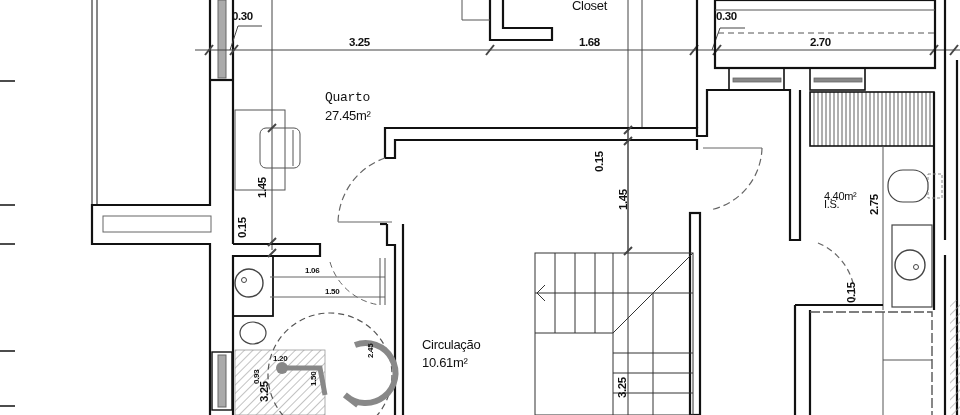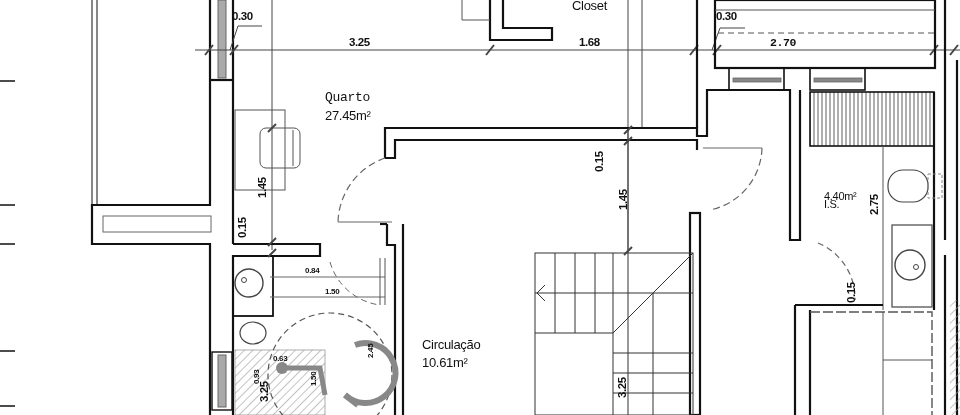--- a/index.html
+++ b/index.html
@@ -174,29 +174,29 @@
 <span class="lbl room-name" style="left:824px; top:186px; font-size:11px;margin-top:12px;">I.S.</span>
 <span class="lbl room-area" style="left:824px; top:190px; font-size:11px;">4.40m²</span>
 
 <span class="lbl room-name" style="left:422px; top:337px;text-align:center;">Circulação</span>
 <span class="lbl room-area" style="left:422px; top:355px;">10.61m²</span>
 
 <span class="lbl dim" style="left:232px; top:10px;">0.30</span>
 <span class="lbl dim" style="left:349px; top:36px;">3.25</span>
 <span class="lbl dim" style="left:579px; top:36px;">1.68</span>
 <span class="lbl dim" style="left:716px; top:10px;">0.30</span>
-<span class="lbl dim" style="left:770px; top:36px;font-family:Liberation Mono, monospace;">2.70</span>
+<span class="lbl dim" style="left:810px; top:36px;">2.70</span>
 
 <span class="lbl dim vert" style="left:256px; top:198px;">1.45</span>
 <span class="lbl dim vert" style="left:236px; top:238px;">0.15</span>
 <span class="lbl dim vert" style="left:593px; top:172px;">0.15</span>
 <span class="lbl dim vert" style="left:617px; top:210px;">1.45</span>
 <span class="lbl dim vert" style="left:868px; top:215px;">2.75</span>
 <span class="lbl dim vert" style="left:845px; top:303px;">0.15</span>
 <span class="lbl dim vert" style="left:616px; top:398px;">3.25</span>
 
-<span class="lbl dim-sm" style="left:305px; top:266px;">0.84</span>
+<span class="lbl dim-sm" style="left:305px; top:266px;">1.06</span>
 <span class="lbl dim-sm" style="left:325px; top:287px;">1.50</span>
 <span class="lbl dim-sm vert" style="left:366px; top:358px;">2.45</span>
-<span class="lbl dim-sm" style="left:273px; top:354px;">0.63</span>
+<span class="lbl dim-sm" style="left:273px; top:354px;">1.20</span>
 <span class="lbl dim-sm vert" style="left:252px; top:384px;">0.93</span>
 <span class="lbl dim vert" style="left:258px; top:402px;">3.25</span>
 <span class="lbl dim-sm vert" style="left:309px; top:386px;">1.50</span>
 
 </body></html>

